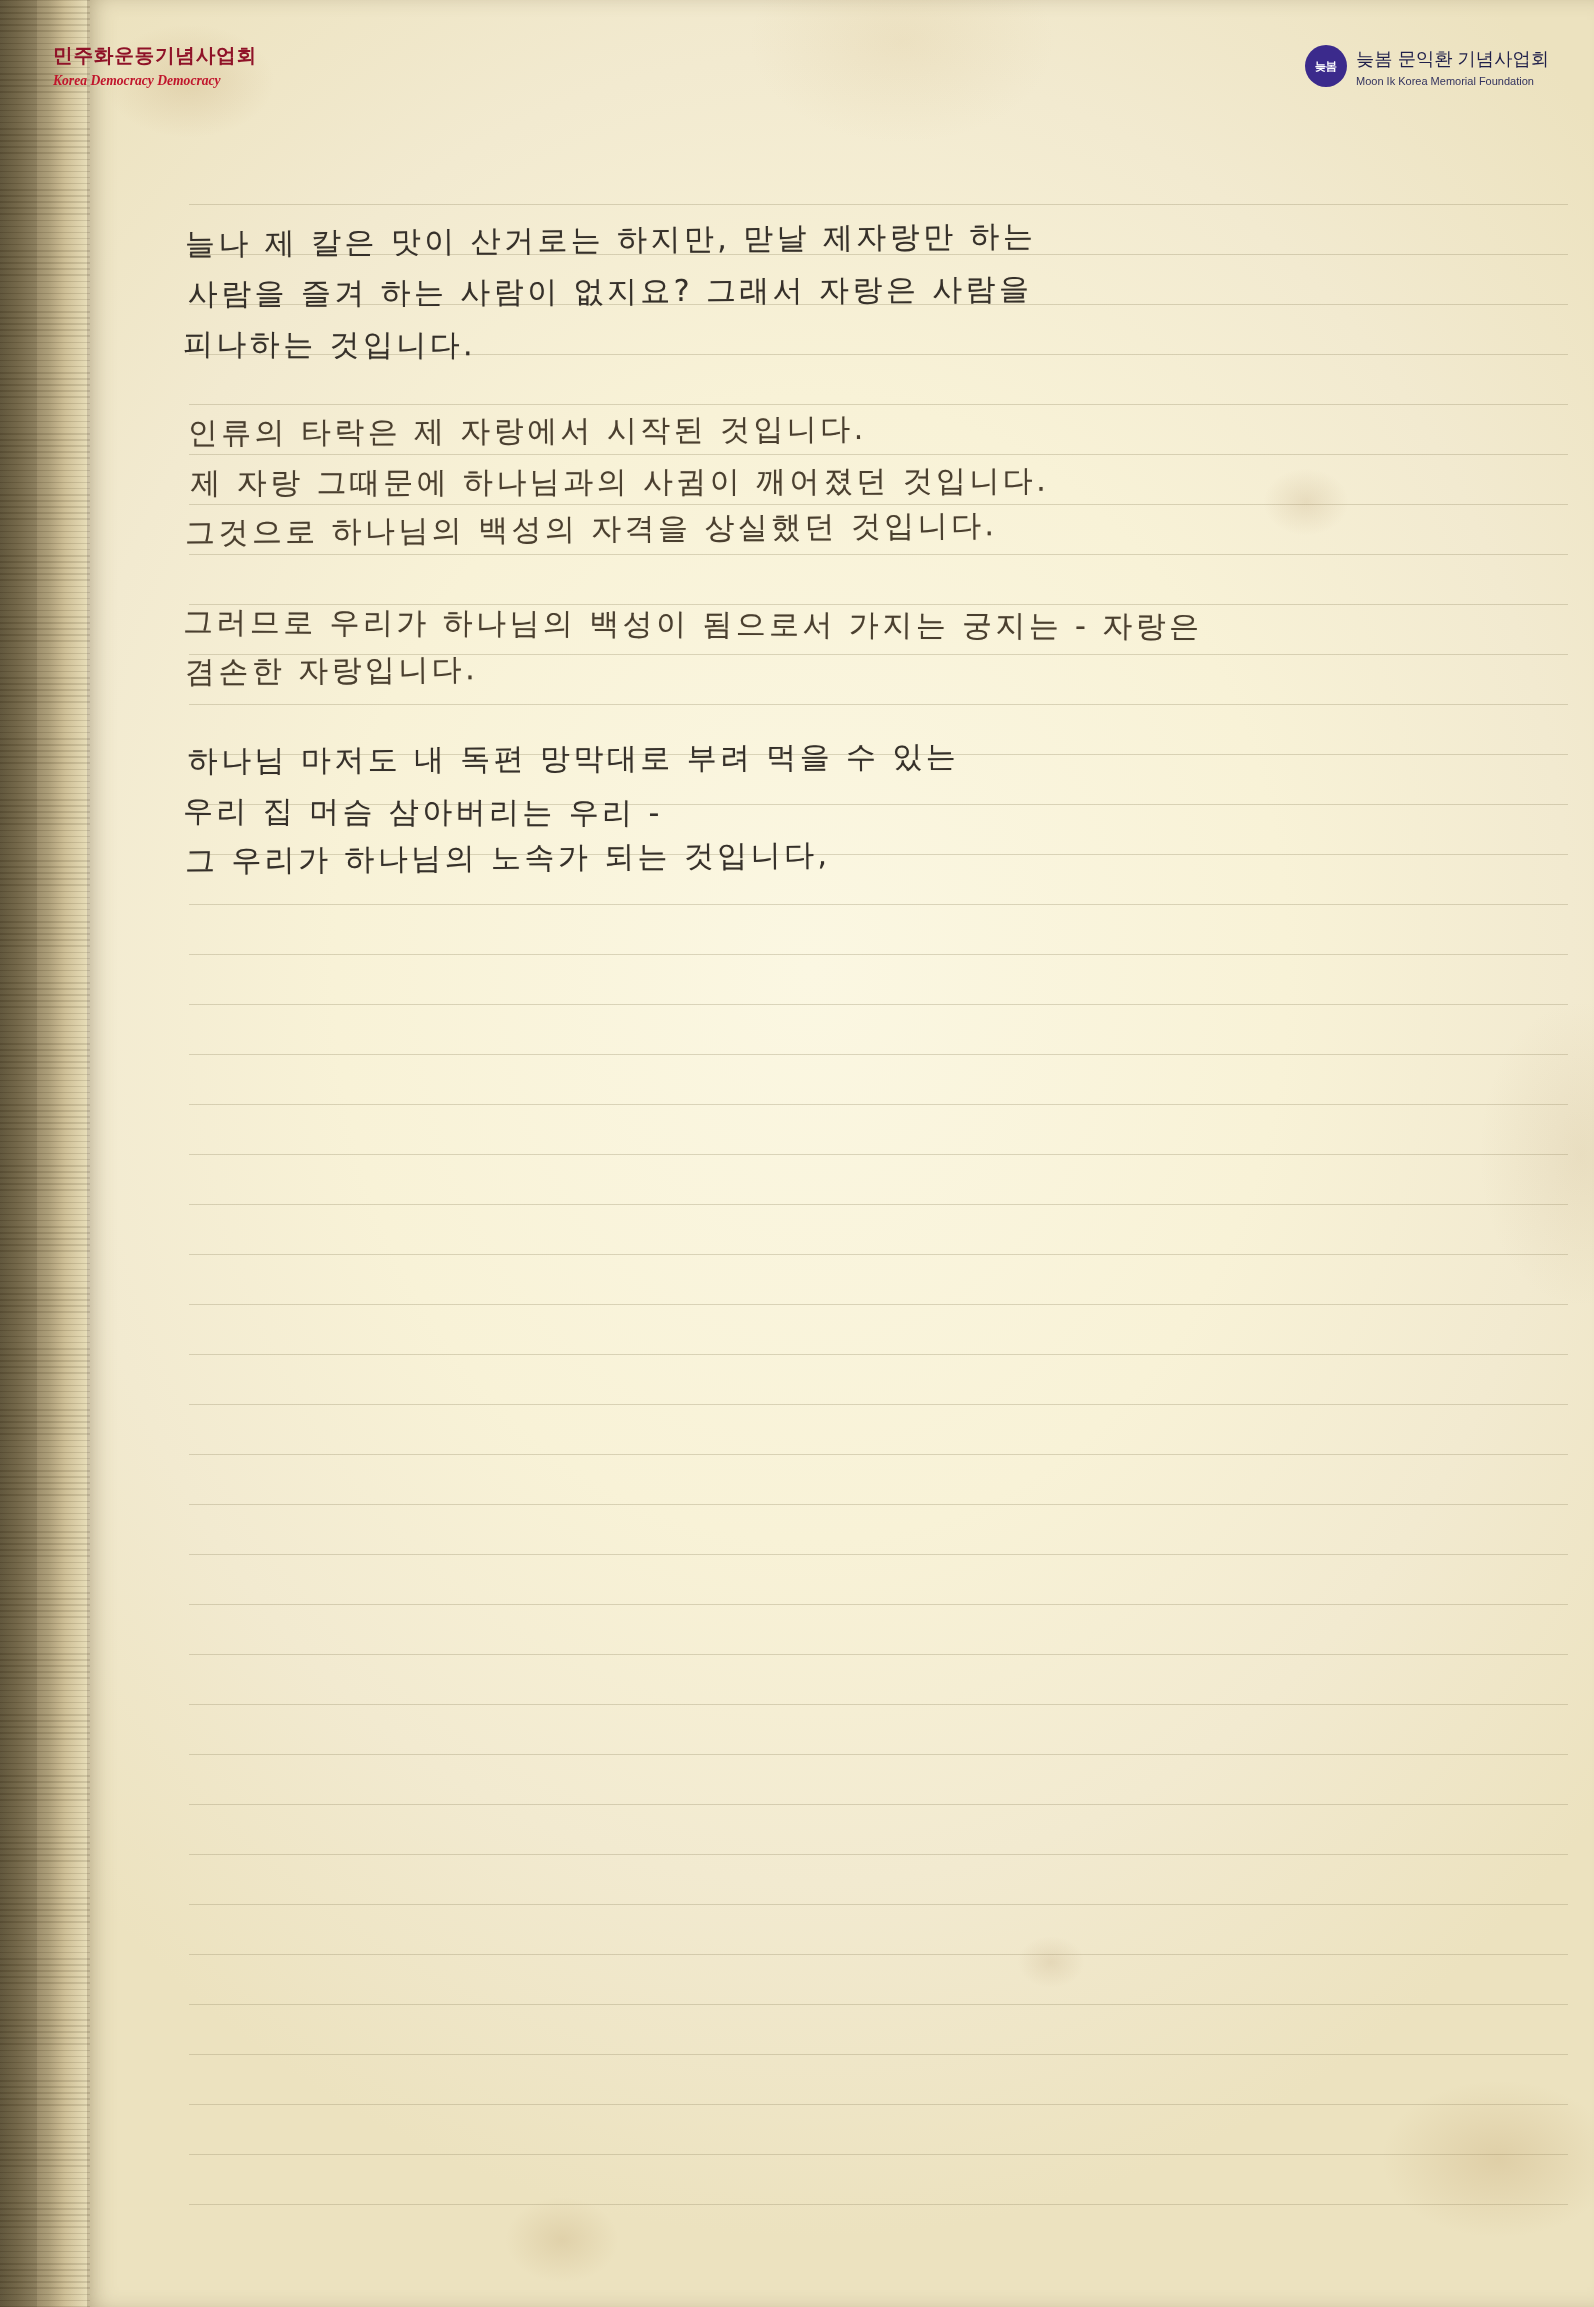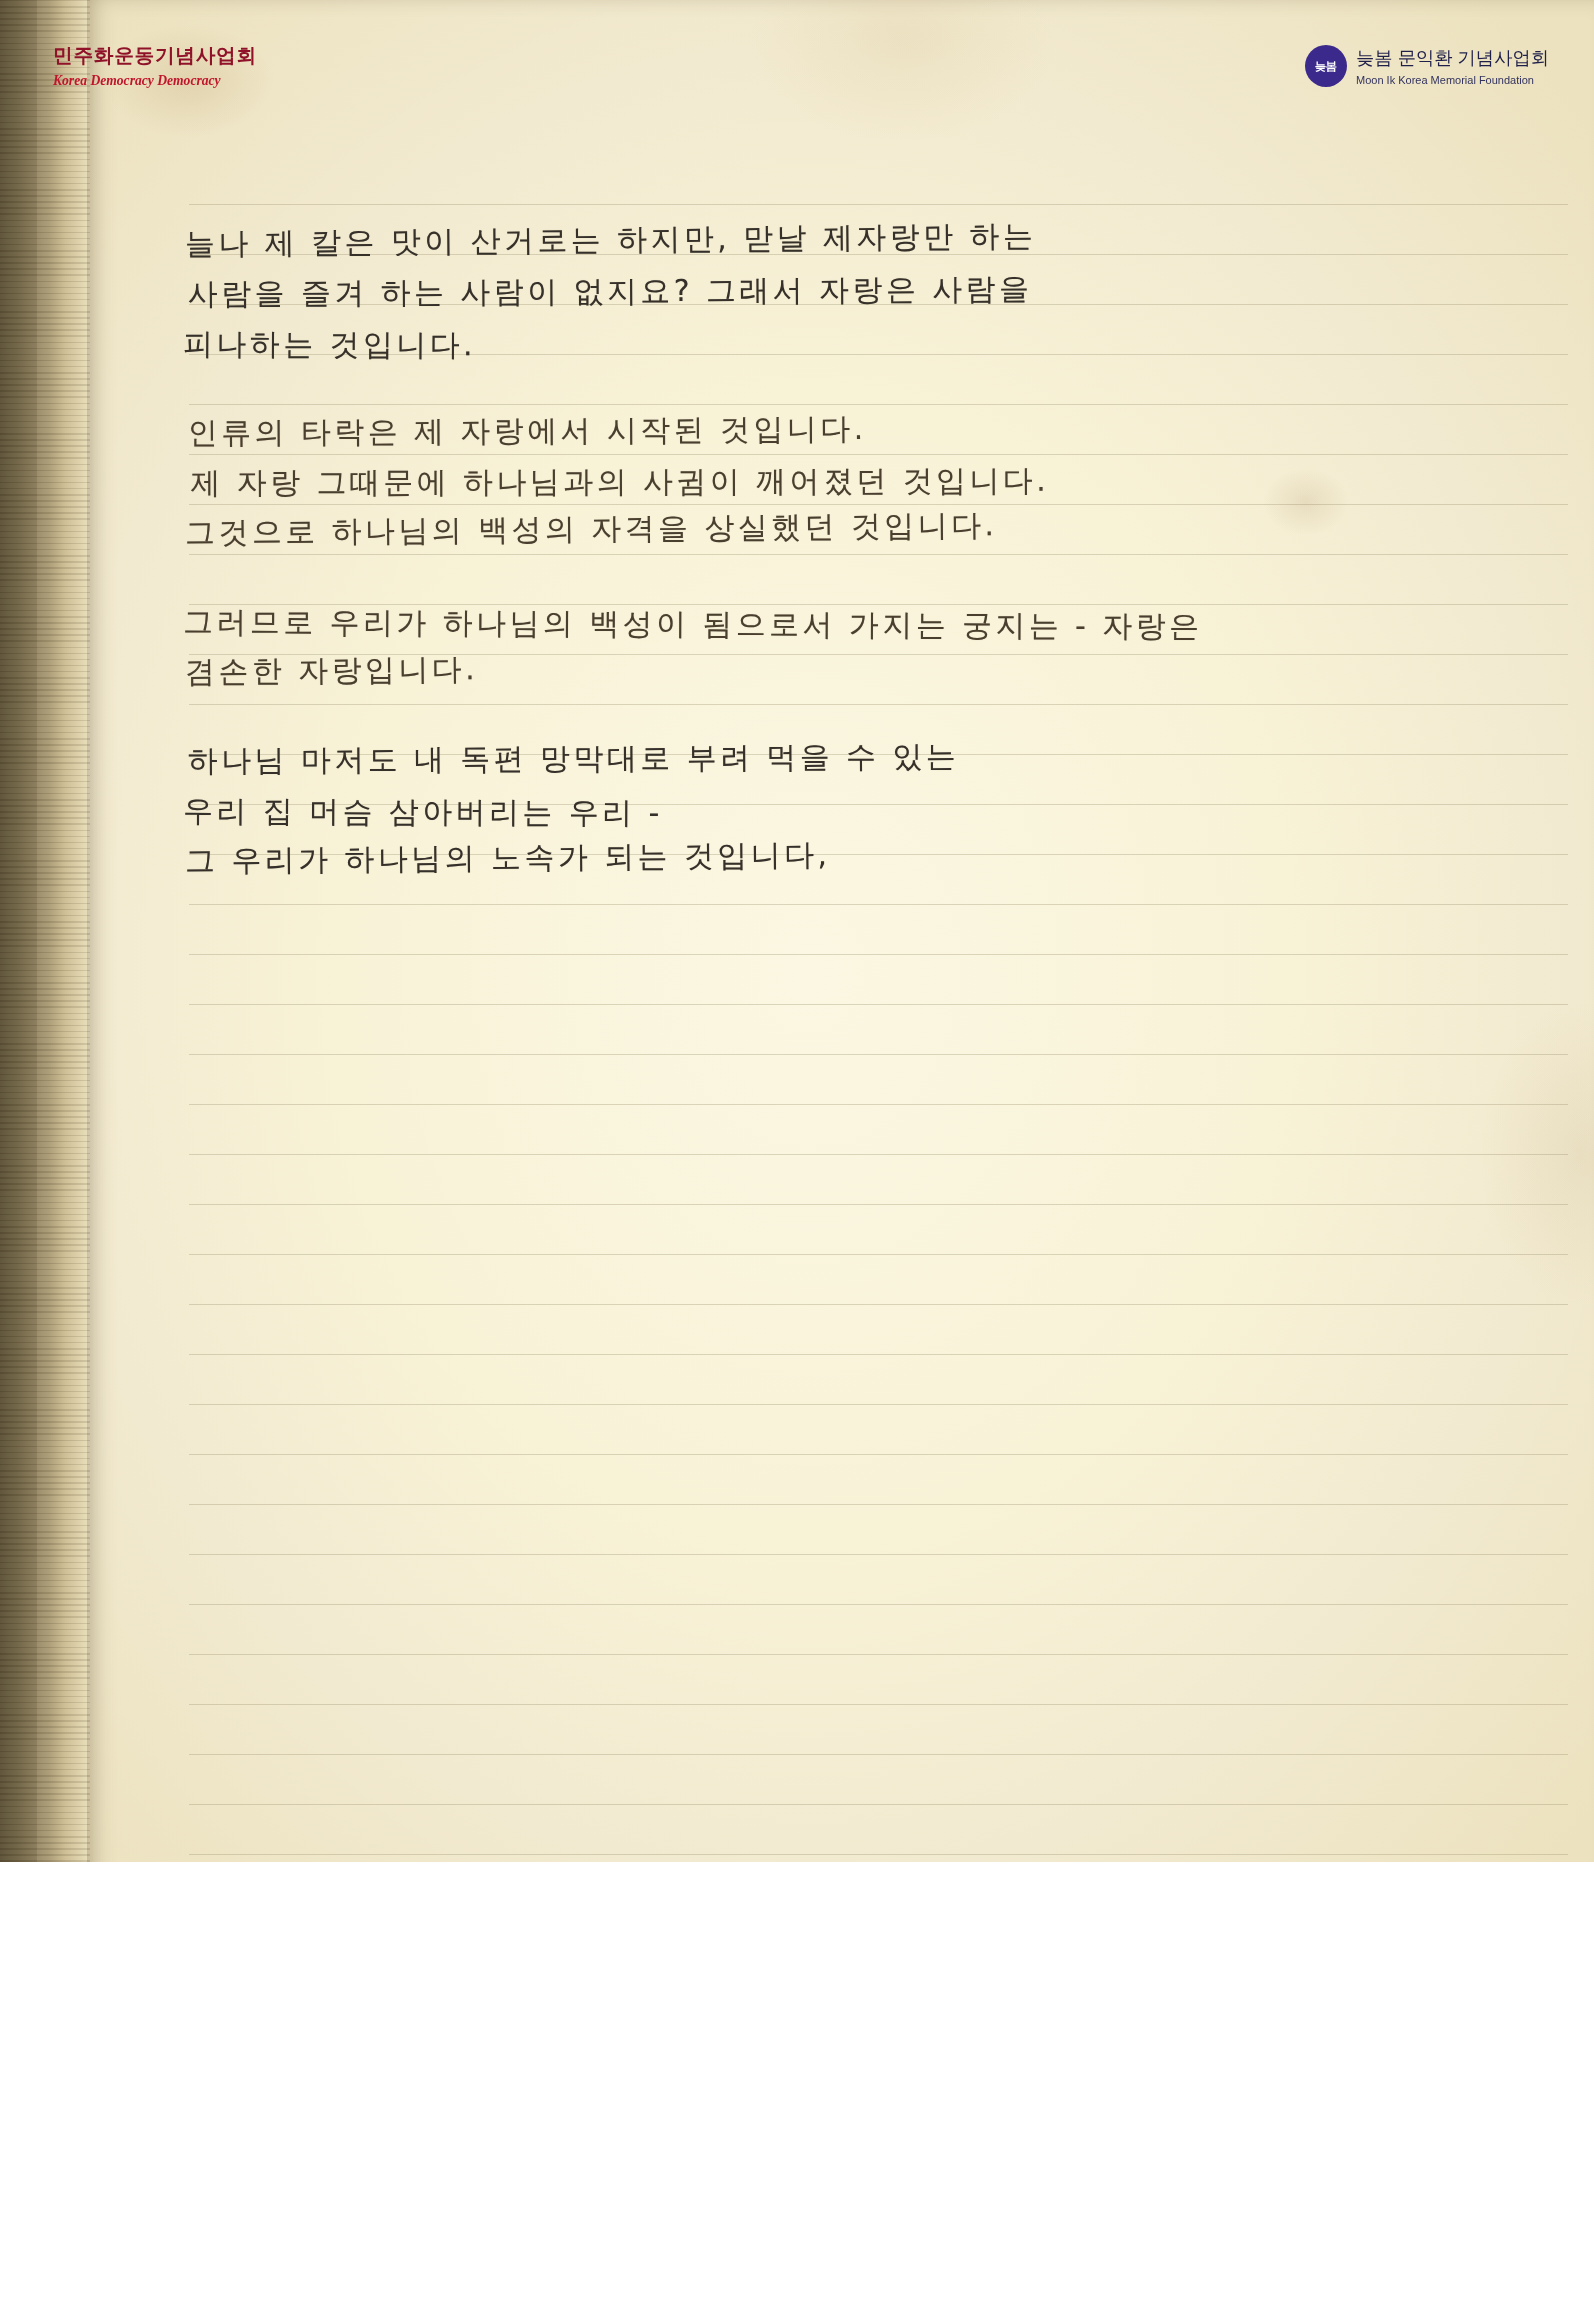--- a/index.html
+++ b/index.html
@@ -8,21 +8,21 @@
     background: #ffffff;
   }
   body {
     font-family: "Liberation Sans", sans-serif;
   }
 
   
   .scan {
     position: relative;
     width: 1595px;
-    height: 1862px;
+    height: 2307px;
     overflow: hidden;
     background: #efe7c8;
   }
 
   
   .scan-bg {
     position: absolute;
     inset: 0;
     background:
       linear-gradient(90deg,
@@ -125,21 +125,21 @@
     color: #c0152c;
     margin-top: 4.1px;
     white-space: nowrap;
   }
 
   .logo-right {
     position: absolute;
     right: 46px;
     top: 45px;
     display: flex;
-    align-items: flex-start;
+    align-items: flex-end;
     gap: 9.5px;
   }
   .logo-right .mark {
     width: 42px;
     height: 42px;
     border-radius: 50%;
     background: #3b2a8c;
     color: #ffffff;
     display: flex;
     align-items: center;

